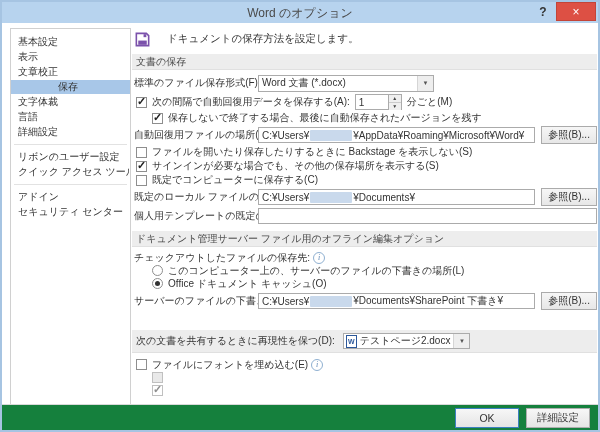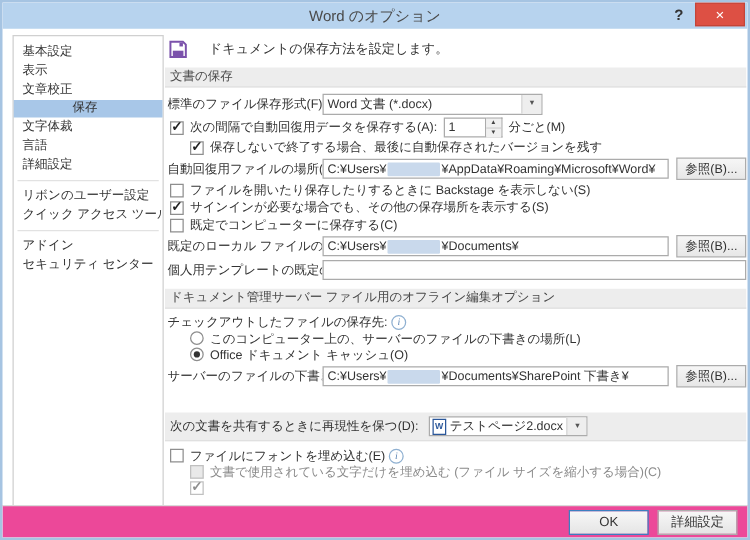--- a/index.html
+++ b/index.html
@@ -61,21 +61,21 @@
   .info{flex:none;width:10px;height:10px;border-radius:50%;border:1px solid #8fb0d1;color:#5f87b5;
     font-size:8px;line-height:9px;text-align:center;font-style:italic;
     font-family:"Liberation Serif",serif;margin-left:3px;}
   .fbar{display:flex;align-items:center;background:#ededed;border-bottom:1px solid #e0e0e0;
     margin-top:20px;height:22px;padding-left:4px;}
   .docselect{display:flex;align-items:center;height:16px;box-sizing:border-box;
     border:1px solid #ababab;background:#fff;margin-left:8px;padding-left:2px;}
   .word-ico{flex:none;width:9px;height:11px;border:1px solid #2b579a;color:#2b579a;background:#fff;
     font-size:7px;font-weight:bold;line-height:11px;text-align:center;margin-right:3px;}
   
-  .footer{position:absolute;left:0;right:0;bottom:0;height:26px;background:#ec4899;
+  .footer{position:absolute;left:0;right:0;bottom:0;height:26px;background:#15803d;
     border-top:1px solid #d9d9d9;display:flex;align-items:center;justify-content:flex-end;
     gap:7px;padding-right:8px;box-sizing:border-box;}
   .btn{min-width:64px;height:20px;font-size:10.5px;font-family:"Liberation Sans",sans-serif;
     background:linear-gradient(#f7f7f7,#e5e5e5);border:1px solid #adadad;color:#333;}
   .btn.ok{border-color:#3c7fc0;}
 </style>
 </head>
 <body>
 
 <div class="window">
@@ -222,21 +222,20 @@
     </div>
 
     <div class="cbrow" style="margin-top:5px;height:13px;gap:0;">
       <span class="cb" style="margin-right:5px;"></span>
       <span>ファイルにフォントを埋め込む(E)</span>
       <span class="info">i</span>
     </div>
 
     <div class="cbrow indent1" style="height:13px;color:#8a8a8a;">
       <span class="cb dis"></span>
-      <span>文書で使用されている文字だけを埋め込む (ファイル サイズを縮小する場合)(C)</span>
     </div>
 
     <div class="cbrow indent1" style="height:13px;color:#8a8a8a;">
       <span class="cb dis" style="background:#fff;">
           <span class="chk">✓</span>
         </span>
     </div>
 
   </div>
 

